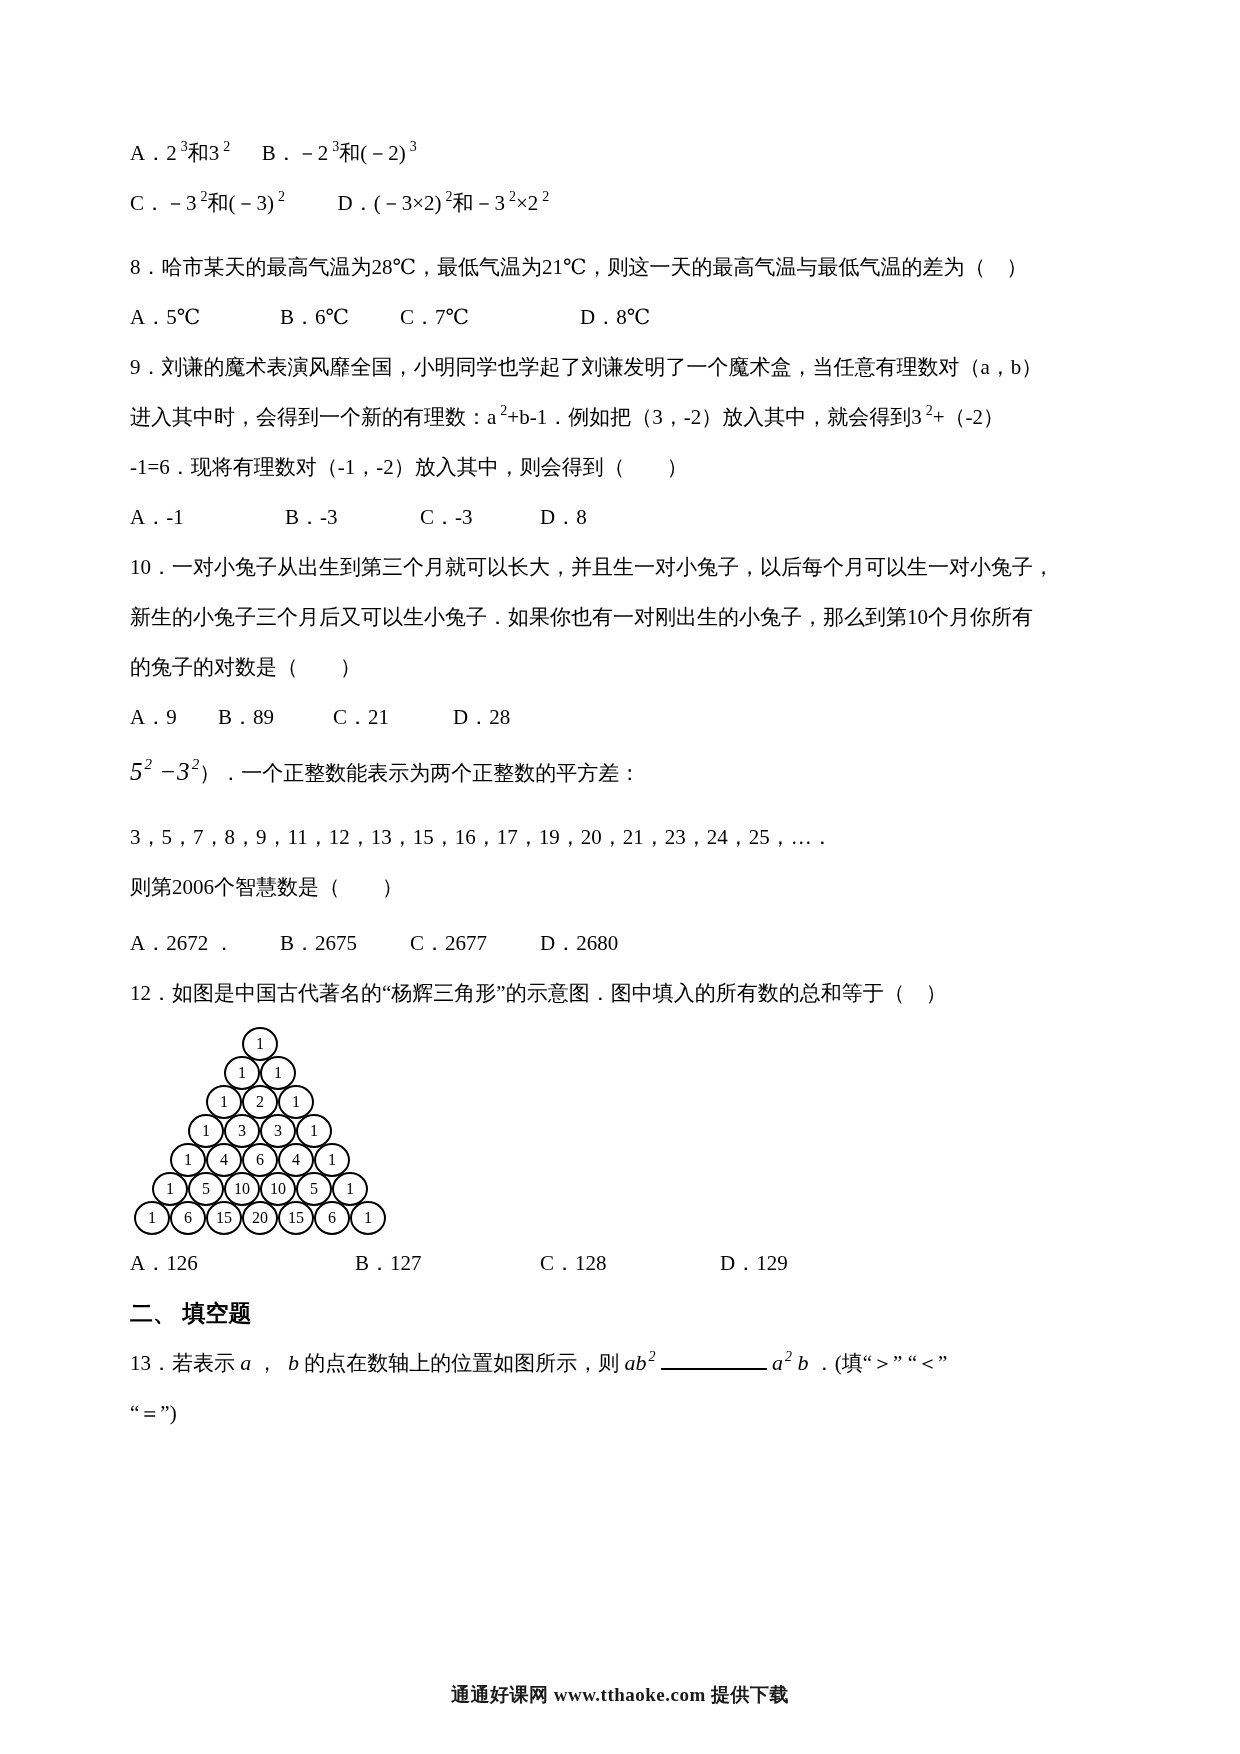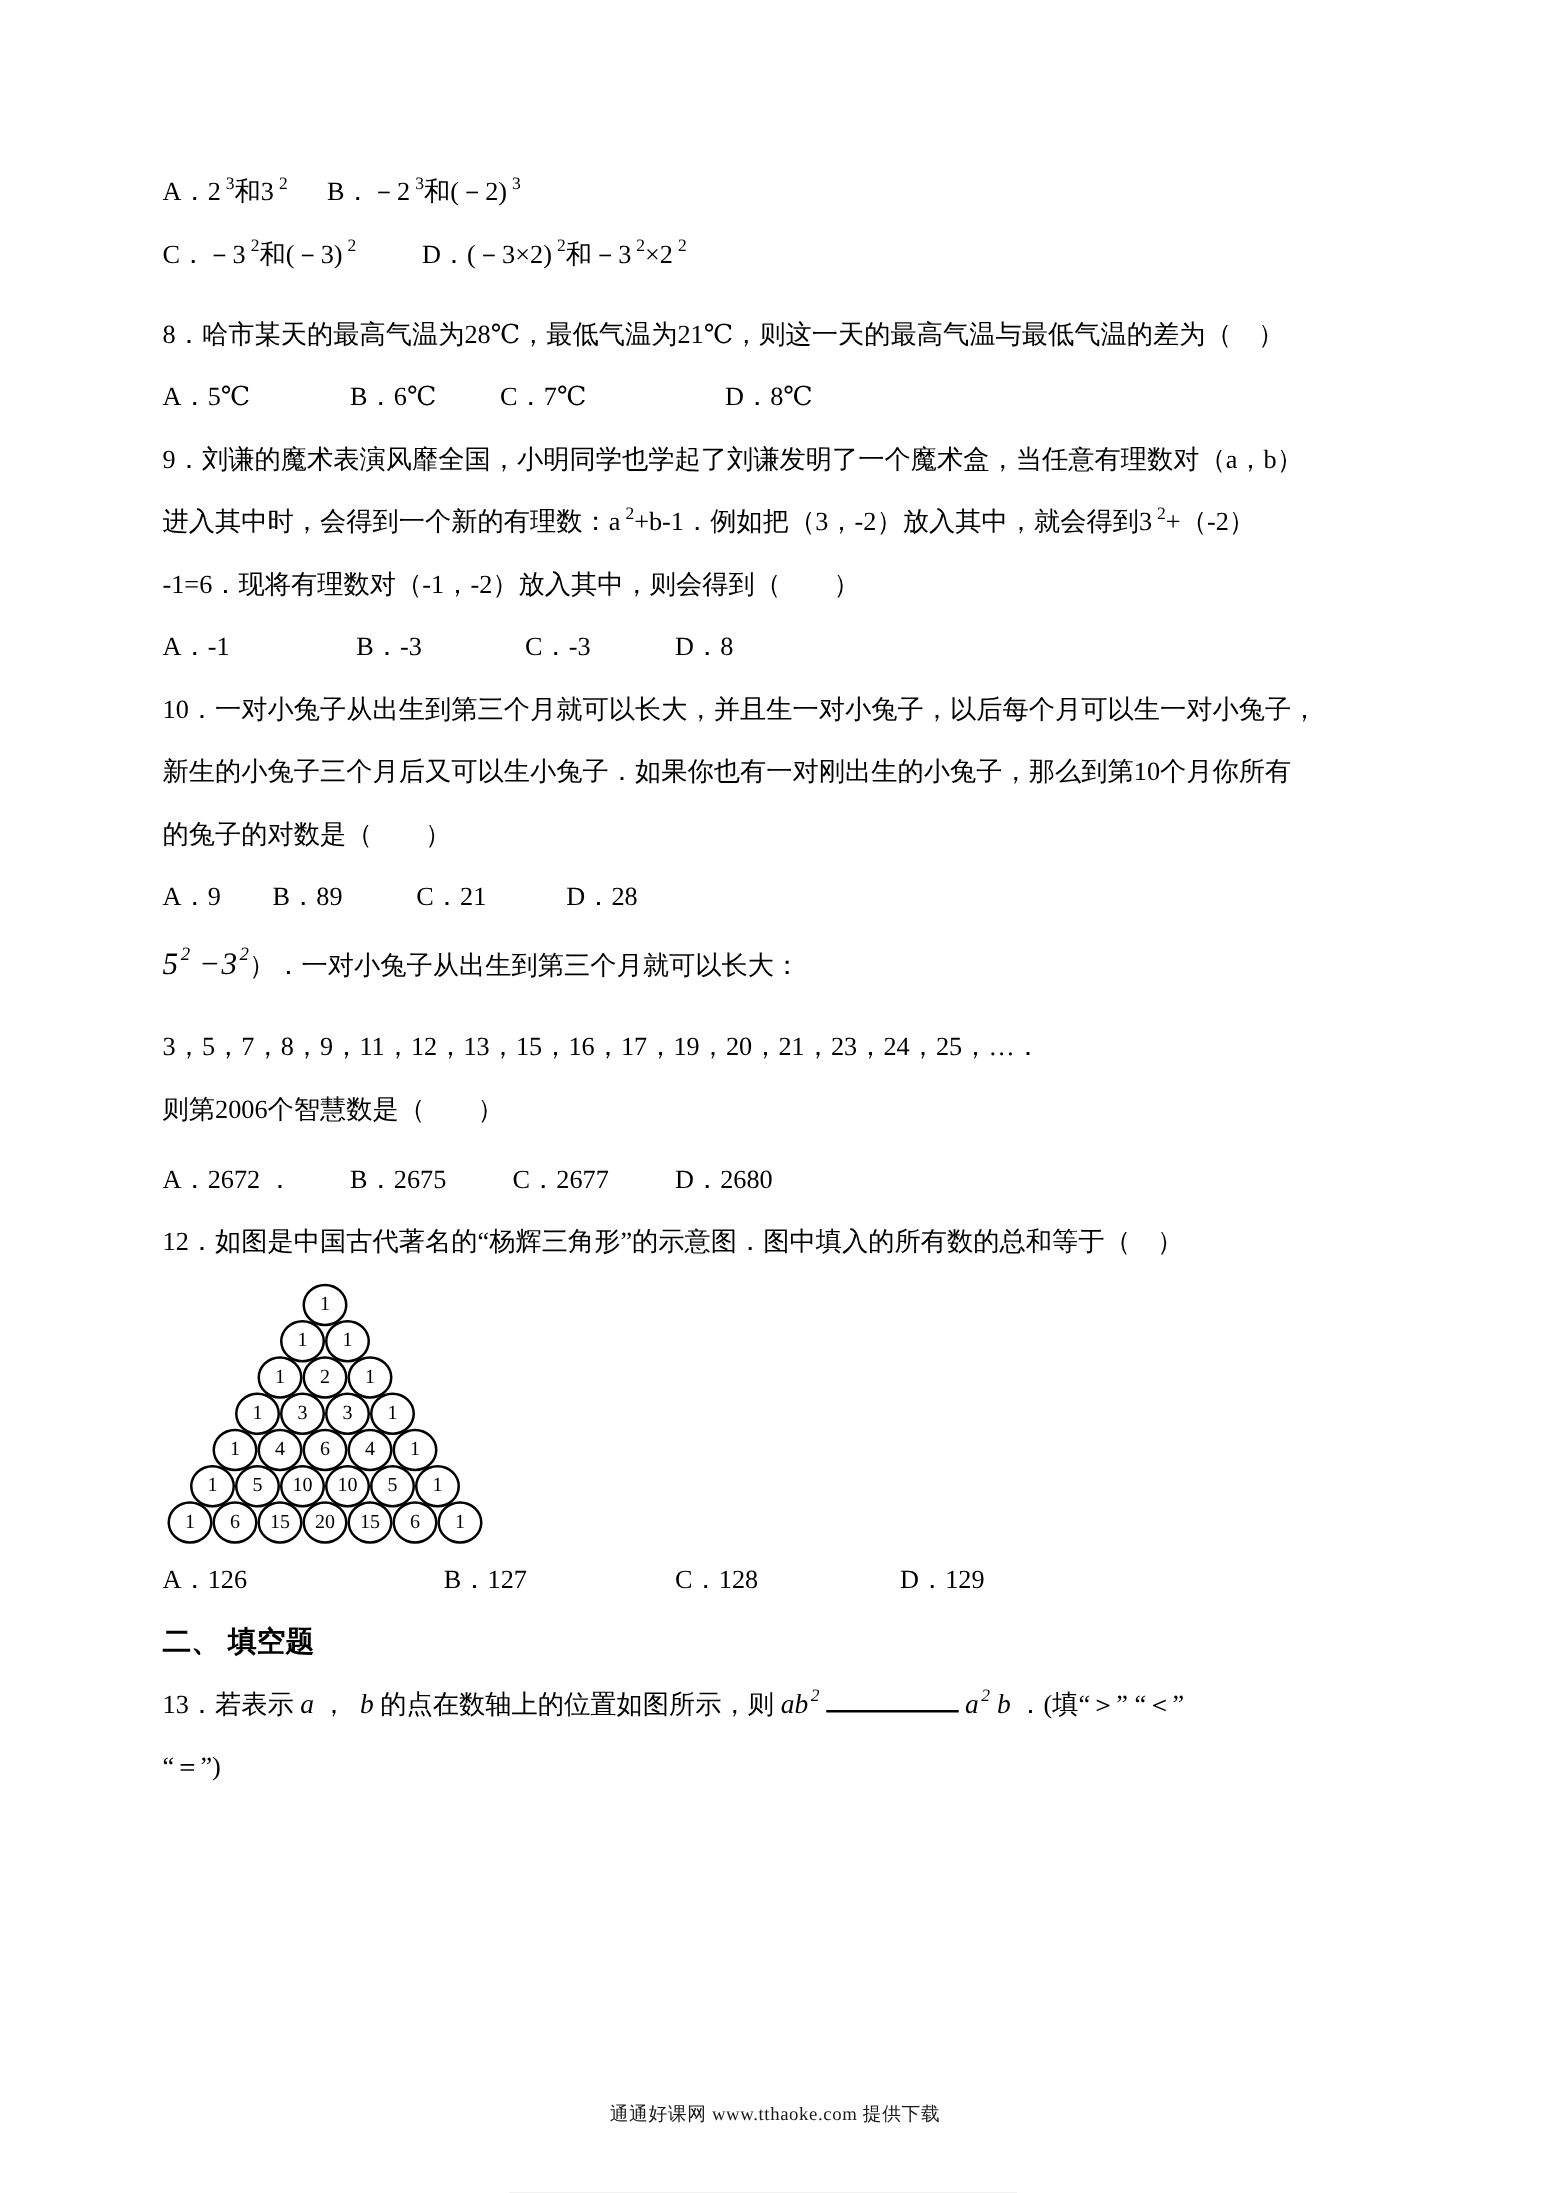--- a/index.html
+++ b/index.html
@@ -64,23 +64,24 @@
     border-radius:50%;
     background:#fff;
     display:flex;align-items:center;justify-content:center;
     font-size:16px;
     font-family:"Liberation Serif","DejaVu Serif",serif;
   }
   .footer{
     position:absolute;
     top:1682px;left:0;width:100%;
     text-align:center;
-    font-size:15px;
+    font-size:19px;
     color:#1a1a1a;
     letter-spacing:.5px;
+    font-weight:bold;
   }
 </style>
 </head>
 <body>
 
 <div class="page">
   <div class="content">
 
     <div class="ln"><span>A．2</span><span class="sup">3</span><span>和3</span><span class="sup">2</span><span>      B．－2</span><span class="sup">3</span><span>和(－2)</span><span class="sup">3</span></div>
     <div class="ln"><span>C．－3</span><span class="sup">2</span><span>和(－3)</span><span class="sup">2</span><span>          D．(－3×2)</span><span class="sup">2</span><span>和－3</span><span class="sup">2</span><span>×2</span><span class="sup">2</span></div>
@@ -91,21 +92,21 @@
     <div class="ln">9．刘谦的魔术表演风靡全国，小明同学也学起了刘谦发明了一个魔术盒，当任意有理数对（a，b）</div>
     <div class="ln"><span>进入其中时，会得到一个新的有理数：a</span><span class="sup">2</span><span>+b-1．例如把（3，-2）放入其中，就会得到3</span><span class="sup">2</span><span>+（-2）</span></div>
     <div class="ln">-1=6．现将有理数对（-1，-2）放入其中，则会得到（　　）</div>
     <div class="ln opts opts-q9"><span class="o o0">A．-1</span><span class="o o1">B．-3</span><span class="o o2">C．-3</span><span class="o o3">D．8</span></div>
 
     <div class="ln">10．一对小兔子从出生到第三个月就可以长大，并且生一对小兔子，以后每个月可以生一对小兔子，</div>
     <div class="ln">新生的小兔子三个月后又可以生小兔子．如果你也有一对刚出生的小兔子，那么到第10个月你所有</div>
     <div class="ln">的兔子的对数是（　　）</div>
     <div class="ln opts opts-q10"><span class="o o0">A．9</span><span class="o o1">B．89</span><span class="o o2">C．21</span><span class="o o3">D．28</span></div>
 
-    <div class="ln mt5"><span class="f">5</span><span class="fsup">2</span><span class="f"> −3</span><span class="fsup">2</span><span>）．一对小兔子从出生到第三个月就可以长大：</span></div>
+    <div class="ln mt5"><span class="f">5</span><span class="fsup">2</span><span class="f"> −3</span><span class="fsup">2</span><span>）．一个正整数能表示为两个正整数的平方差：</span></div>
     <div class="ln mt15">3，5，7，8，9，11，12，13，15，16，17，19，20，21，23，24，25，…．</div>
     <div class="ln">则第2006个智慧数是（　　）</div>
     <div class="ln opts opts-q11 mt6"><span class="o o0">A．2672 ．</span><span class="o o1">B．2675</span><span class="o o2">C．2677</span><span class="o o3">D．2680</span></div>
 
     <div class="ln">12．如图是中国古代著名的“杨辉三角形”的示意图．图中填入的所有数的总和等于（　）</div>
     <div class="triangle">
         <div class="trow">
           <span class="circ">1</span>
         </div>
         <div class="trow">

